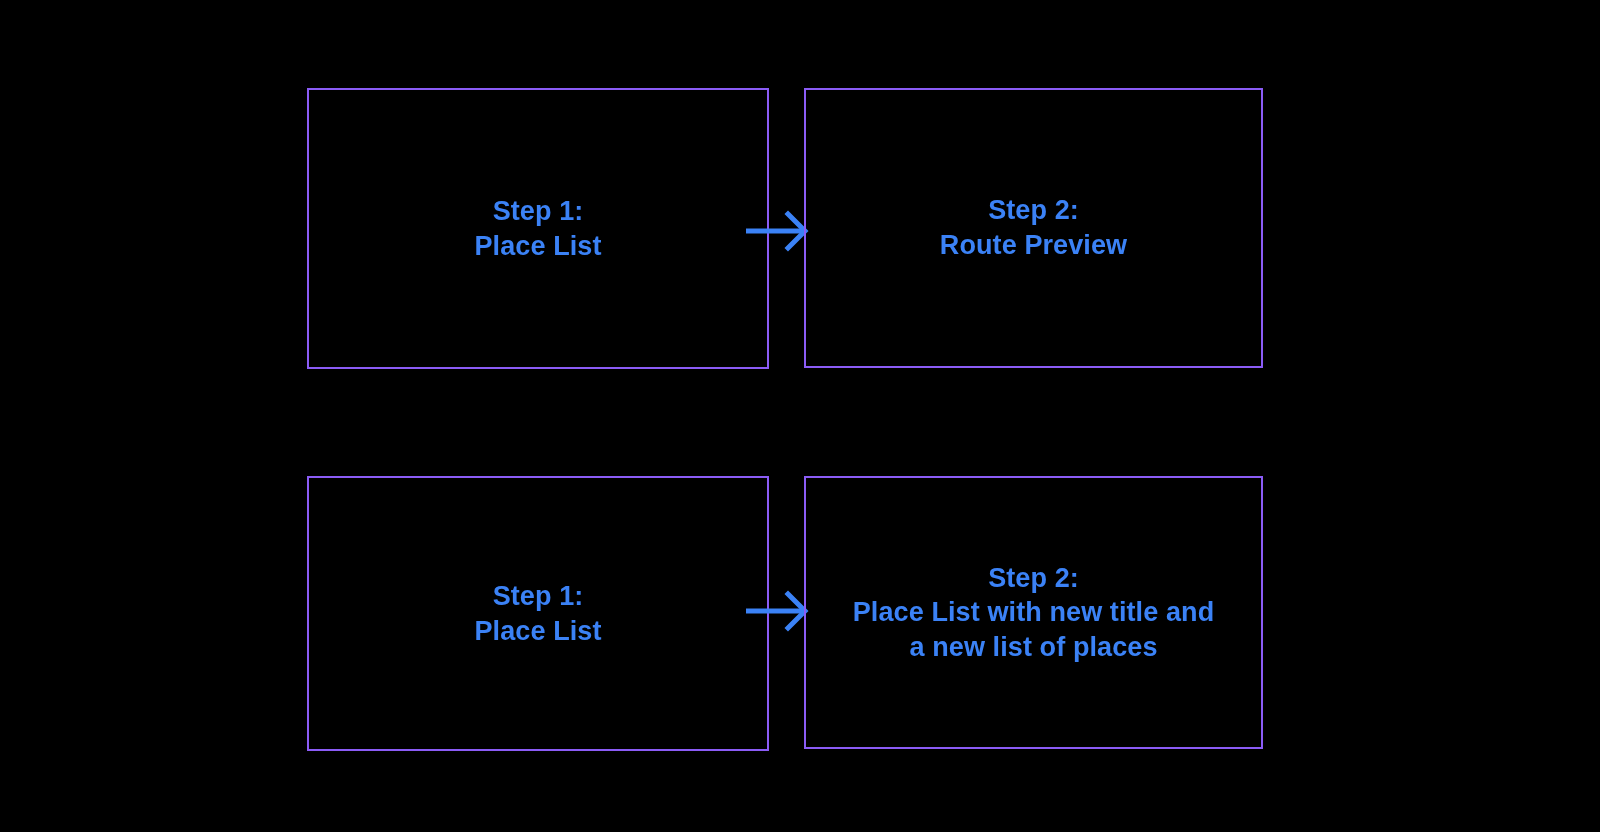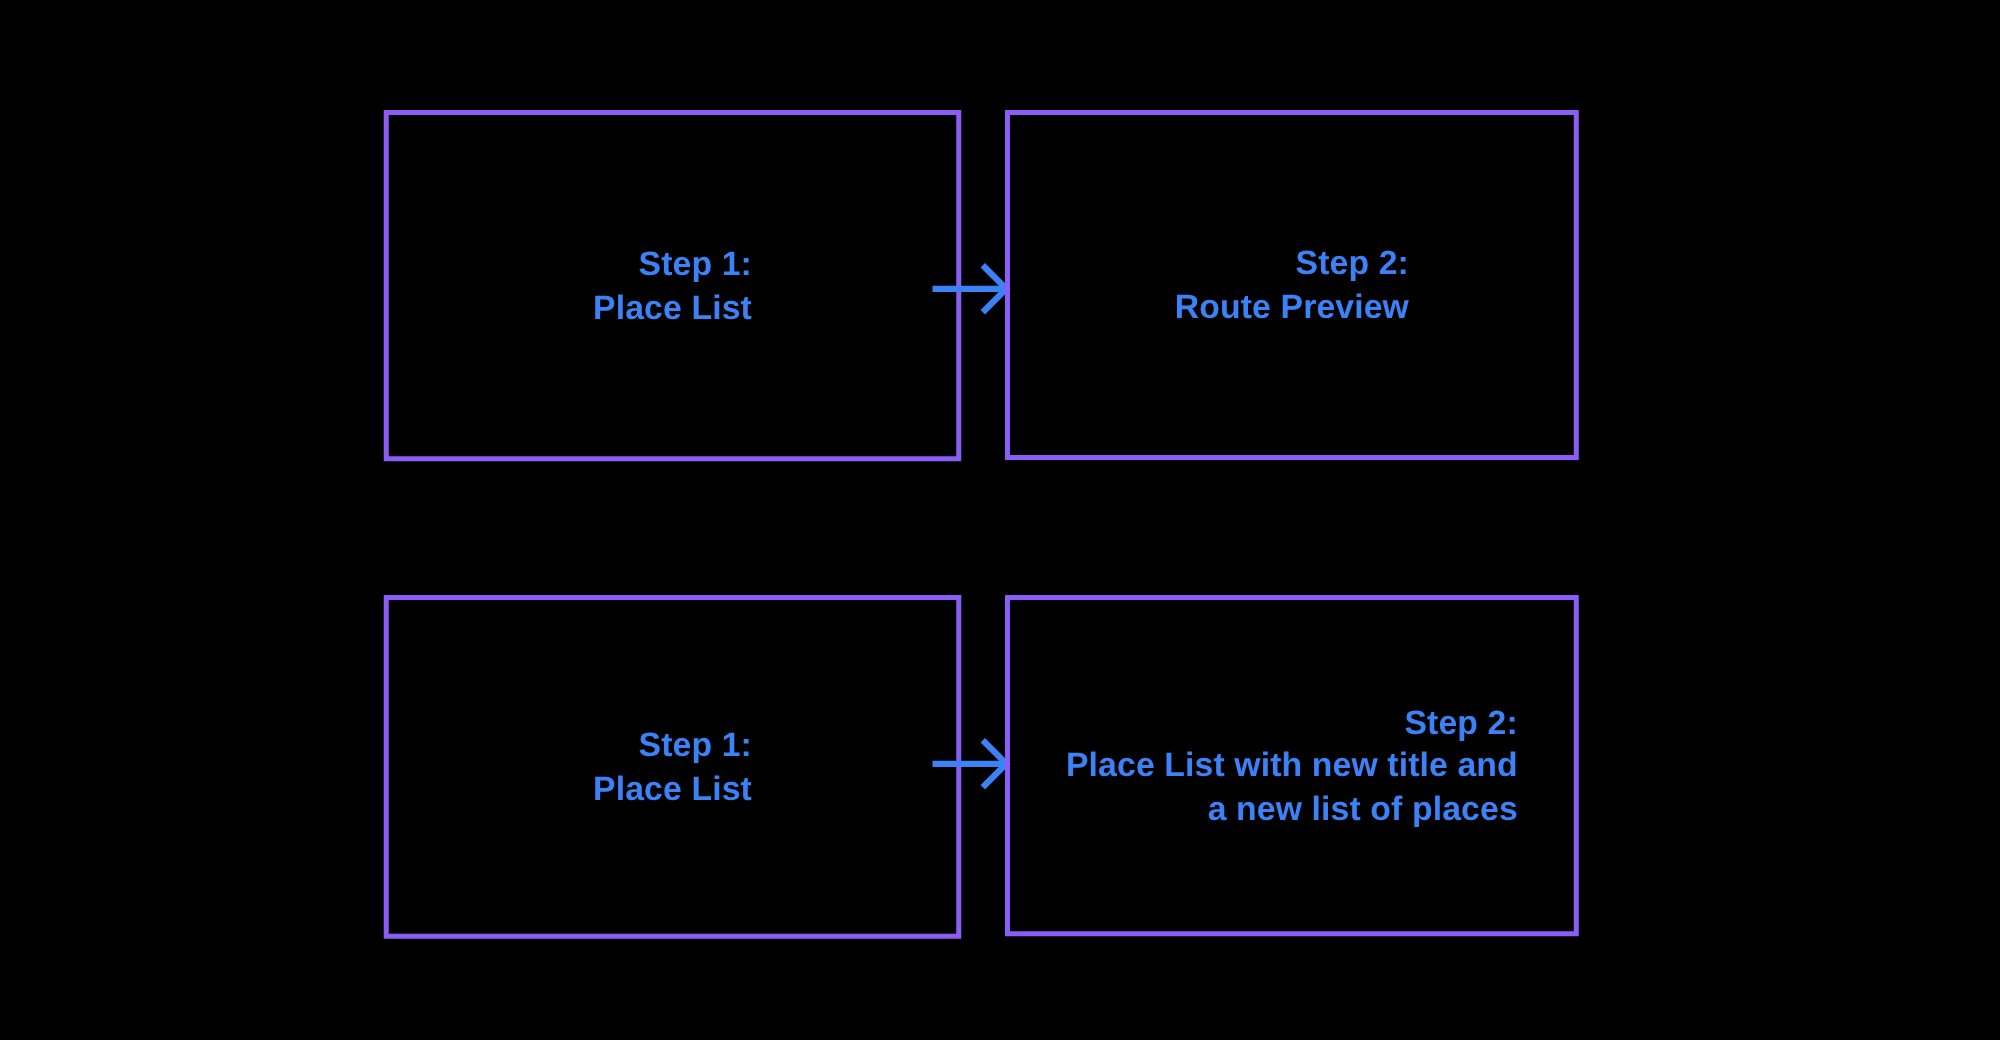--- a/index.html
+++ b/index.html
@@ -16,26 +16,26 @@
   }
   #diagram-canvas {
     position: relative;
     width: 1600px;
     height: 832px;
     background: #000000;
   }
   .flow-box {
     position: absolute;
     box-sizing: border-box;
-    border: 4px solid #8b5cf6;
+    border: 2px solid #8b5cf6;
     background: transparent;
     display: flex;
     align-items: center;
     justify-content: center;
-    text-align: right;
+    text-align: center;
   }
   .box-label {
     color: #3b82f6;
     font-family: "Liberation Sans", sans-serif;
     font-weight: bold;
     font-size: 27px;
     line-height: 1.28;
     letter-spacing: 0.1px;
     white-space: pre-line;
     padding: 0 10px;

